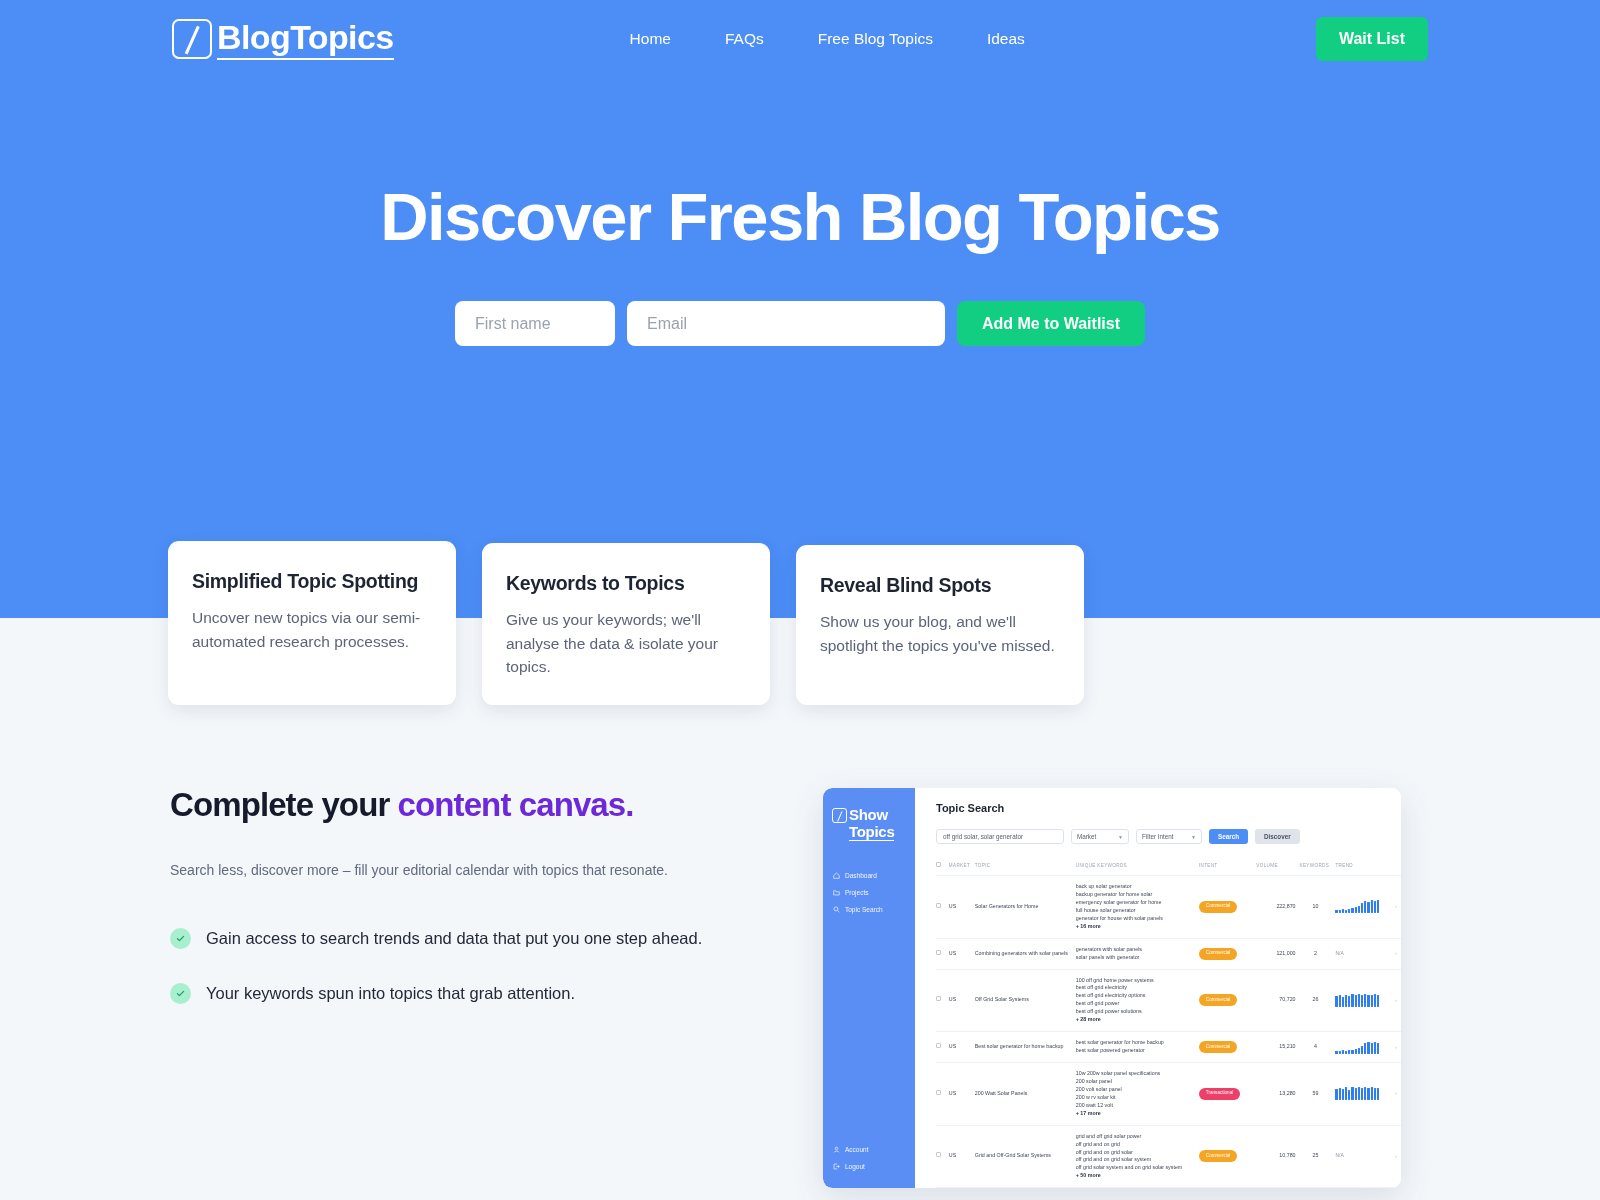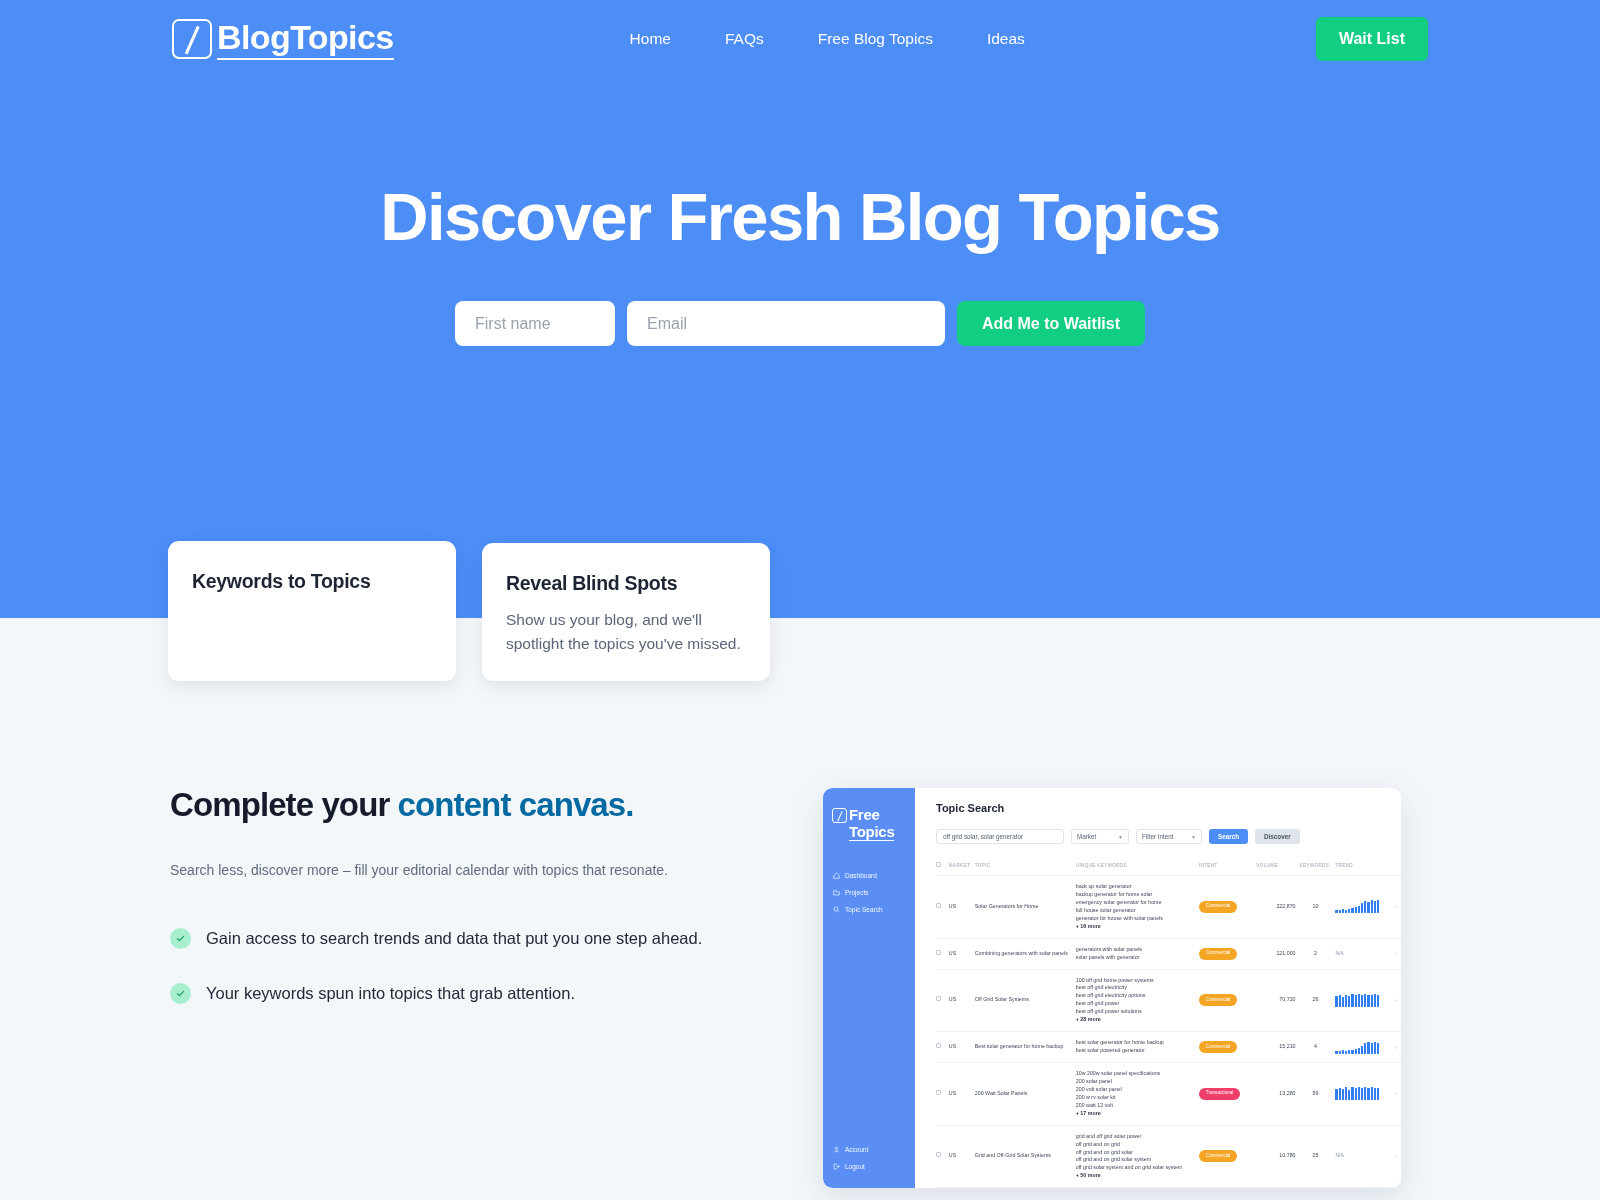--- a/index.html
+++ b/index.html
@@ -173,21 +173,21 @@
     display: flex;
     padding: 168px 0 0 170px;
   }
   .lower-left { width: 600px; flex: 0 0 auto; }
   .lower-title {
     font-size: 33px;
     font-weight: bold;
     letter-spacing: -0.9px;
     color: #151b2b;
   }
-  .lower-title .accent { color: #0369a1; margin-top: 40px; }
+  .lower-title .accent { color: #6d28d9; margin-top: 40px; }
   .lower-sub {
     margin-top: 34px;
     font-size: 14px;
     color: #606a7e;
     line-height: 1.72;
     width: 565px;
   }
   .checklist { margin-top: 46px; list-style: none; }
   .check-item {
     display: flex;
@@ -397,21 +397,26 @@
 
     <form class="signup">
       <input class="input-first" type="text" placeholder="First name" style="">
       <input class="input-email" type="text" placeholder="Email" style="">
       <button class="signup-btn">Add Me to Waitlist</button>
     </form>
   </div>
 
   <div class="cards">
     <div class="card">
+      <div class="card-title">Simplified Topic Spotting</div>
+      <div class="card-text">Uncover new topics via our semi-automated research processes.</div>
+    </div>
+    <div class="card">
       <div class="card-title">Keywords to Topics</div>
+      <div class="card-text">Give us your keywords; we'll analyse the data &amp; isolate your topics.</div>
     </div>
     <div class="card">
       <div class="card-title">Reveal Blind Spots</div>
       <div class="card-text">Show us your blog, and we'll spotlight the topics you've missed.</div>
     </div>
   </div>
 </section>
 
 <section class="lower">
 
@@ -438,21 +443,21 @@
         <span class="check-text">Your keywords spun into topics that grab attention.</span>
       </li>
     </ul>
   </div>
 
   <div class="mockup">
 
     <aside class="mk-side">
       <div class="mk-logo">
         <span class="mk-logo-mark"></span>
-        <span class="mk-logo-text"><span>Free</span><br><span>Topics</span></span>
+        <span class="mk-logo-text"><span>Show</span><br><span>Topics</span></span>
       </div>
 
       <div class="mk-nav">
         <div class="mk-nav-item">
           <svg class="ico" viewBox="0 0 10 10">
               <path d="M1 5 L5 1.5 L9 5 V9 H1 Z" fill="none" stroke="#fff" stroke-width="1"></path>
             </svg>
           <span>Dashboard</span>
         </div>
         <div class="mk-nav-item">

